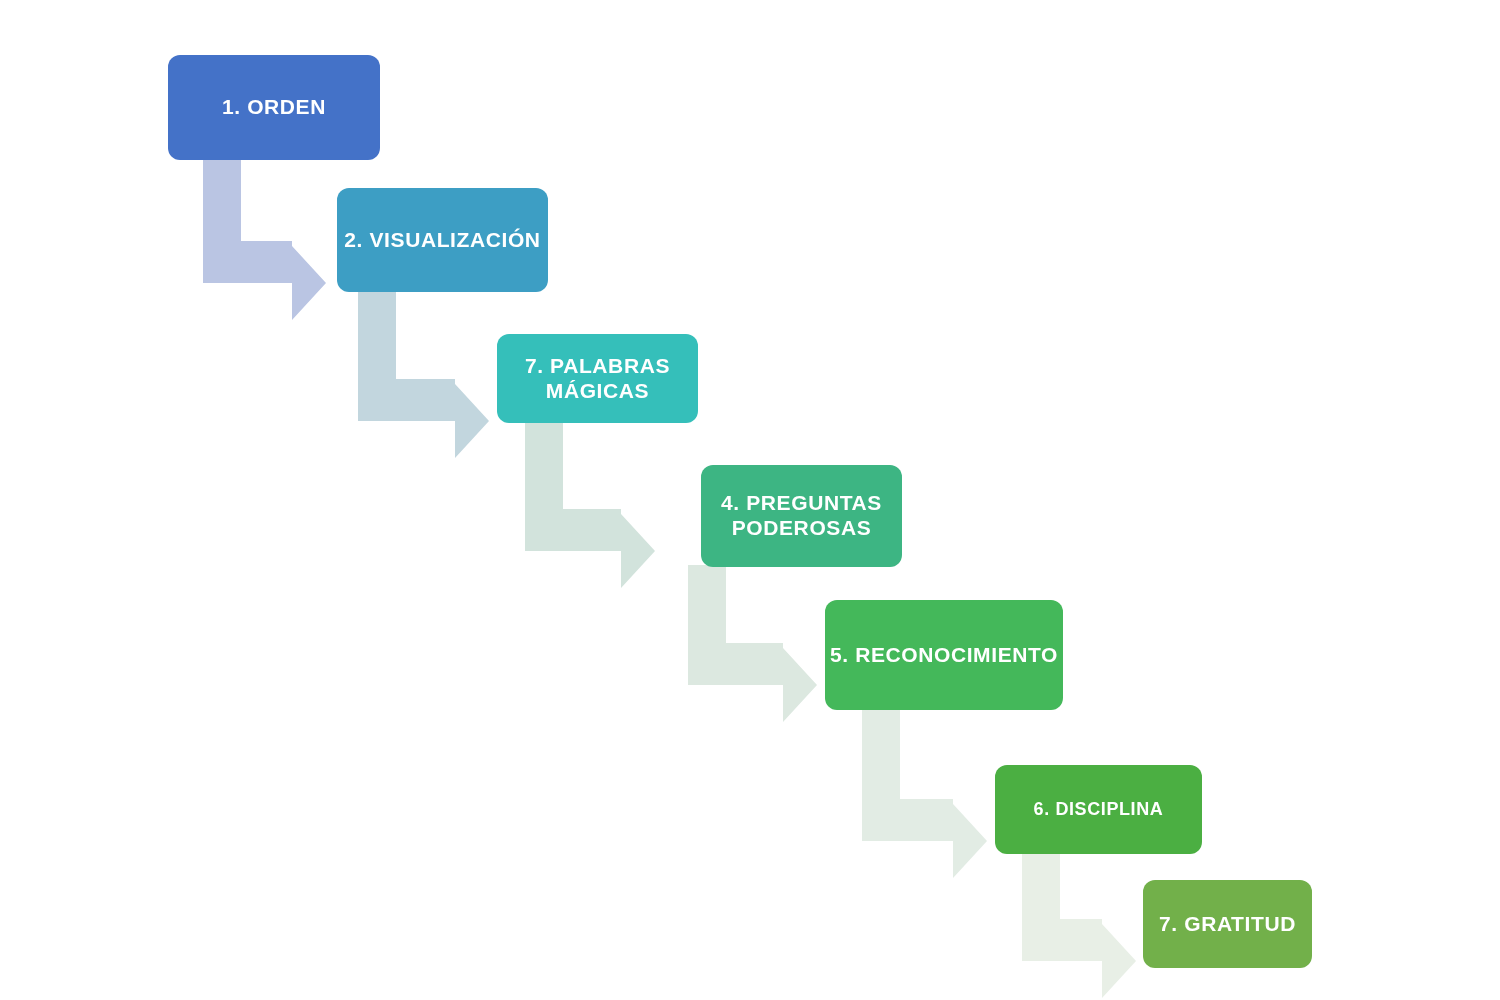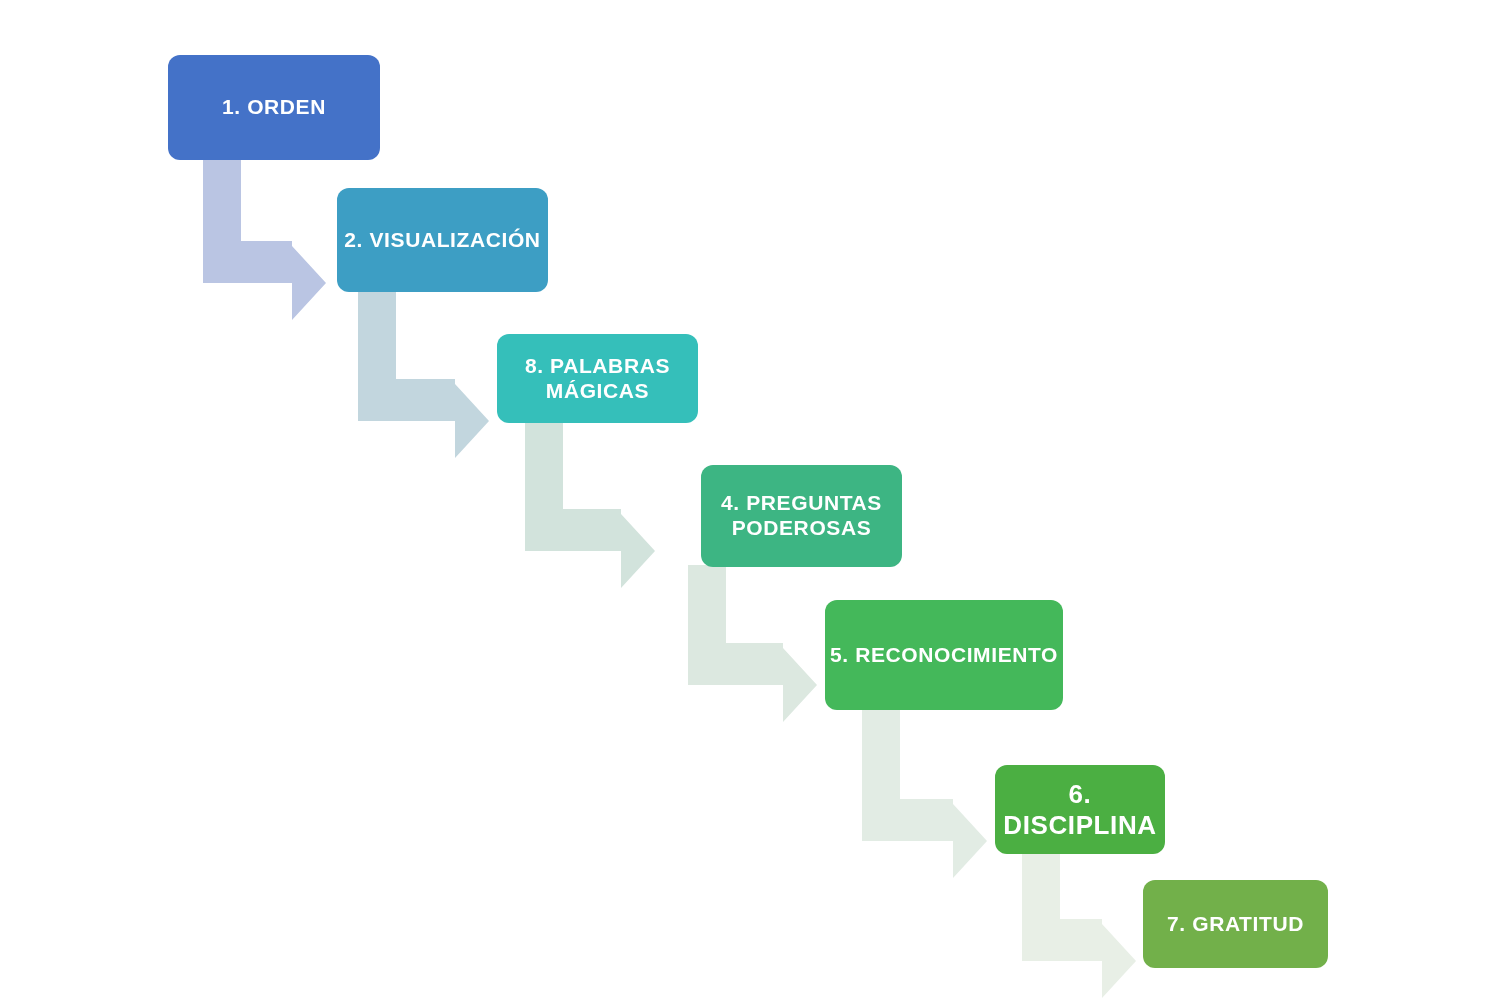--- a/index.html
+++ b/index.html
@@ -56,29 +56,29 @@
       <polygon points="862,708 900,708 900,799 953,799 953,804 987,841 953,878 953,841 862,841" fill="#e2ece4"></polygon>
       <polygon points="1022,851 1060,851 1060,919 1102,919 1102,924 1136,961 1102,998 1102,961 1022,961" fill="#e8efe6"></polygon>
     </svg>
 <div class="step-box" style="left: 168px; top: 55px; width: 212px; height: 105px; background: rgb(68, 114, 200); font-size: 21px;">
       <span class="step-label">1. ORDEN</span>
     </div>
     <div class="step-box" style="left: 337px; top: 188px; width: 211px; height: 104px; background: rgb(61, 158, 196); font-size: 21px;">
       <span class="step-label">2. VISUALIZACIÓN</span>
     </div>
     <div class="step-box" style="left: 497px; top: 334px; width: 201px; height: 89px; background: rgb(53, 191, 186); font-size: 21px;">
-      <span class="step-label">8. PALABRAS
+      <span class="step-label">7. PALABRAS
 MÁGICAS</span>
     </div>
     <div class="step-box" style="left: 663px; top: 465px; width: 201px; height: 102px; background: rgb(61, 181, 131); font-size: 21px; margin-left: 38px;">
       <span class="step-label">4. PREGUNTAS
 PODEROSAS</span>
     </div>
     <div class="step-box" style="left: 825px; top: 600px; width: 238px; height: 110px; background: rgb(68, 184, 90); font-size: 21px;">
       <span class="step-label">5. RECONOCIMIENTO</span>
     </div>
-    <div class="step-box" style="left: 995px; top: 765px; width: 170px; height: 89px; background: rgb(75, 175, 66); font-size: 26px;">
+    <div class="step-box" style="left: 995px; top: 765px; width: 207px; height: 89px; background: rgb(75, 175, 66); font-size: 18px;">
       <span class="step-label">6. DISCIPLINA</span>
     </div>
-    <div class="step-box" style="left: 1143px; top: 880px; width: 185px; height: 88px; background: rgb(114, 176, 74); font-size: 21px;">
+    <div class="step-box" style="left: 1143px; top: 880px; width: 169px; height: 88px; background: rgb(114, 176, 74); font-size: 21px;">
       <span class="step-label">7. GRATITUD</span>
     </div>
   </div>
 
 </body></html>

